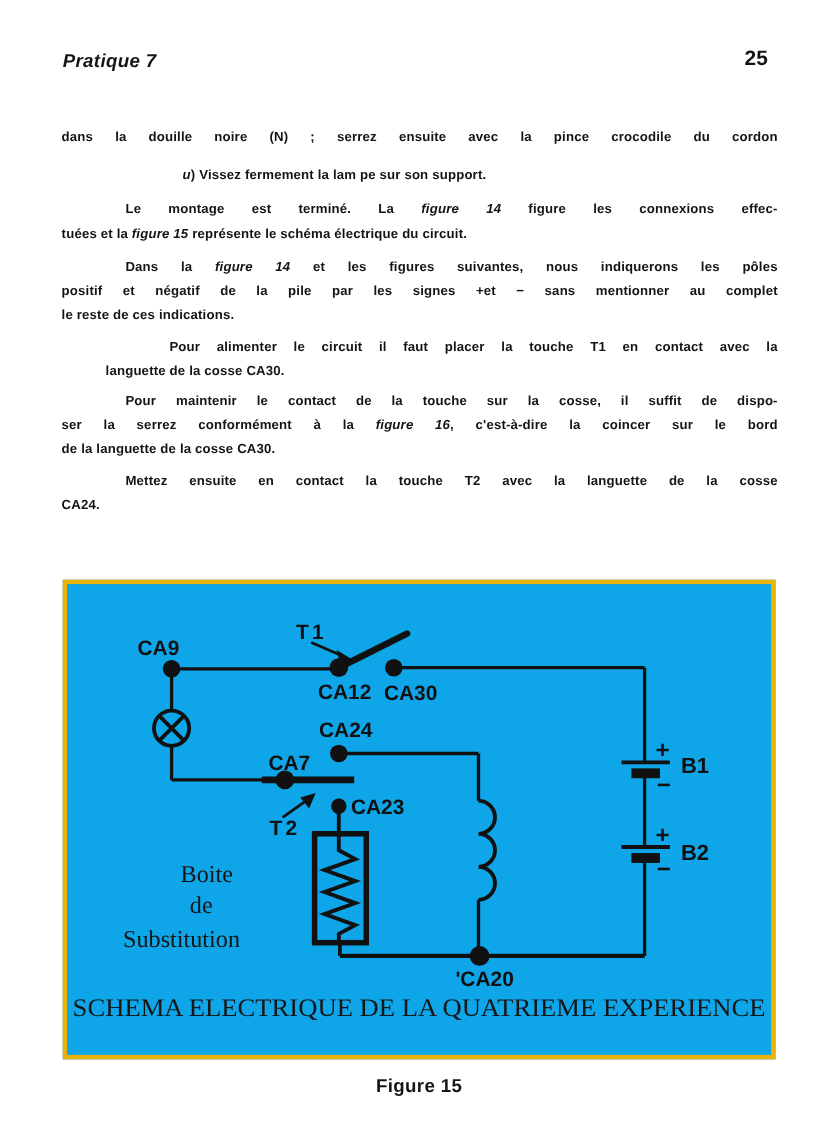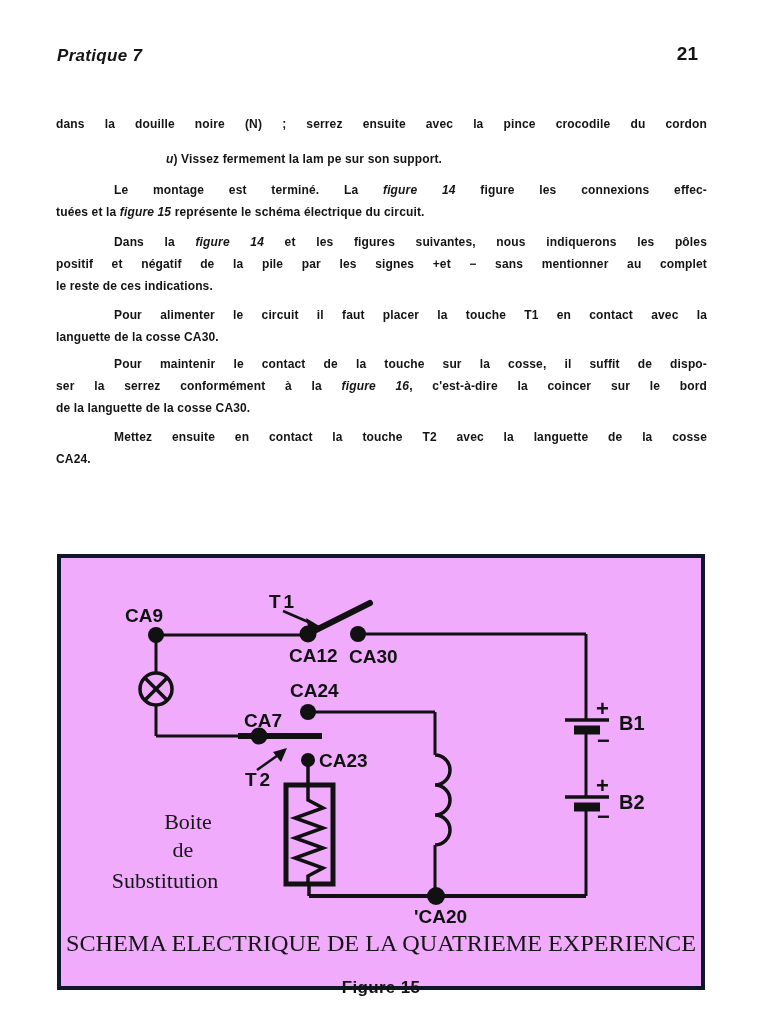--- a/index.html
+++ b/index.html
@@ -14,54 +14,54 @@
 
   
   .bodytext{position:absolute;left:56px;top:113px;width:651px;
             font-size:12px;font-weight:bold;letter-spacing:.15px;line-height:22px;}
   .para{margin:0;}
   .line{text-align:justify;text-align-last:justify;white-space:normal;}
   .line.last{text-align-last:left;}
   .it{font-style:italic;}
 
   
-  .figbox{position:absolute;left:57px;top:554px;width:648px;height:436px;
-          border:4px solid #0f172a;box-sizing:border-box;background:#f0abfc;}
+  .figbox{position:absolute;left:57px;top:527px;width:648px;height:436px;
+          border:4px solid #eab308;box-sizing:border-box;background:#0ea5e9;}
   .figbox svg{position:absolute;left:0;top:0;}
   svg text{font-family:"Liberation Sans",sans-serif;font-weight:bold;fill:#111;}
   svg text.serif{font-family:"Liberation Serif",serif;font-weight:normal;fill:#161616;}
 
   .figcaption{position:absolute;left:0;top:978px;width:762px;text-align:center;
               font-size:17px;font-weight:bold;letter-spacing:.3px;}
 </style>
 </head>
 <body>
 
 <div class="page">
 
   <div class="hdr-left">Pratique 7</div>
-  <div class="hdr-right">21</div>
+  <div class="hdr-right">25</div>
 
   <div class="bodytext">
       <div class="para" style="margin-top: 0px;">
         <div class="line"><span>dans la douille noire (N) ; serrez ensuite avec la pince crocodile du cordon</span></div>
       </div>
       <div class="para" style="margin-top: 13px;">
         <div class="line last" style="text-indent: 110px;"><span class="it">u</span><span>) Vissez fermement la lam pe sur son support.</span></div>
       </div>
       <div class="para" style="margin-top: 9px;">
         <div class="line" style="text-indent: 58px;"><span>Le montage est terminé. La </span><span class="it">figure 14</span><span> figure les connexions effec-</span></div>
         <div class="line last"><span>tuées et la </span><span class="it">figure 15</span><span> représente le schéma électrique du circuit.</span></div>
       </div>
       <div class="para" style="margin-top: 8px;">
         <div class="line" style="text-indent: 58px;"><span>Dans la </span><span class="it">figure 14</span><span> et les figures suivantes, nous indiquerons les pôles</span></div>
         <div class="line"><span>positif et négatif de la pile par les signes +et − sans mentionner au complet</span></div>
         <div class="line last"><span>le reste de ces indications.</span></div>
       </div>
-      <div class="para" style="margin-top: 7px;">
+      <div class="para" style="margin-top: 7px; margin-left: 40px;">
         <div class="line" style="text-indent: 58px;"><span>Pour alimenter le circuit il faut placer la touche T1 en contact avec la</span></div>
         <div class="line last"><span>languette de la cosse CA30.</span></div>
       </div>
       <div class="para" style="margin-top: 5px;">
         <div class="line" style="text-indent: 58px;"><span>Pour maintenir le contact de la touche sur la cosse, il suffit de dispo-</span></div>
         <div class="line"><span>ser la serrez conformément à la </span><span class="it">figure 16</span><span>, c'est-à-dire la coincer sur le bord</span></div>
         <div class="line last"><span>de la languette de la cosse CA30.</span></div>
       </div>
       <div class="para" style="margin-top: 7px;">
         <div class="line" style="text-indent: 58px;"><span>Mettez ensuite en contact la touche T2 avec la languette de la cosse</span></div>

